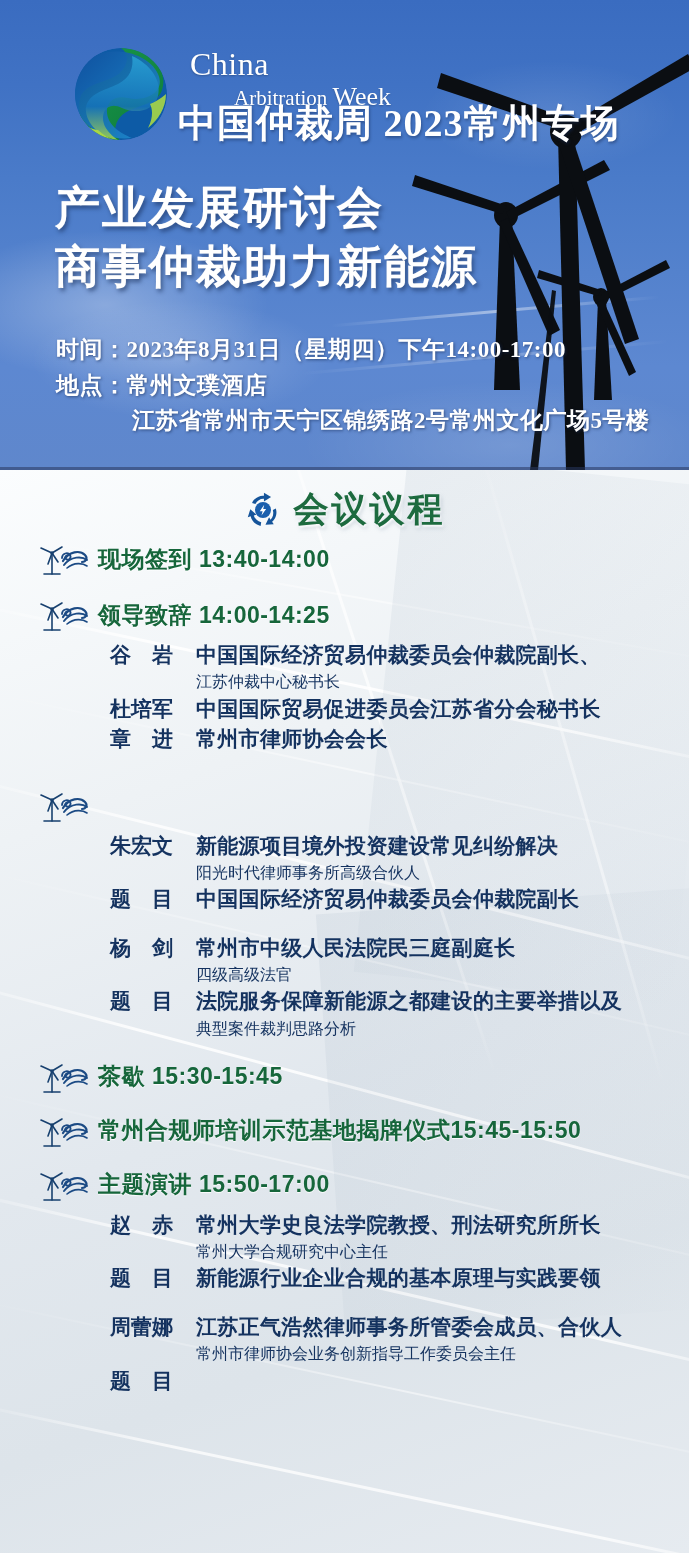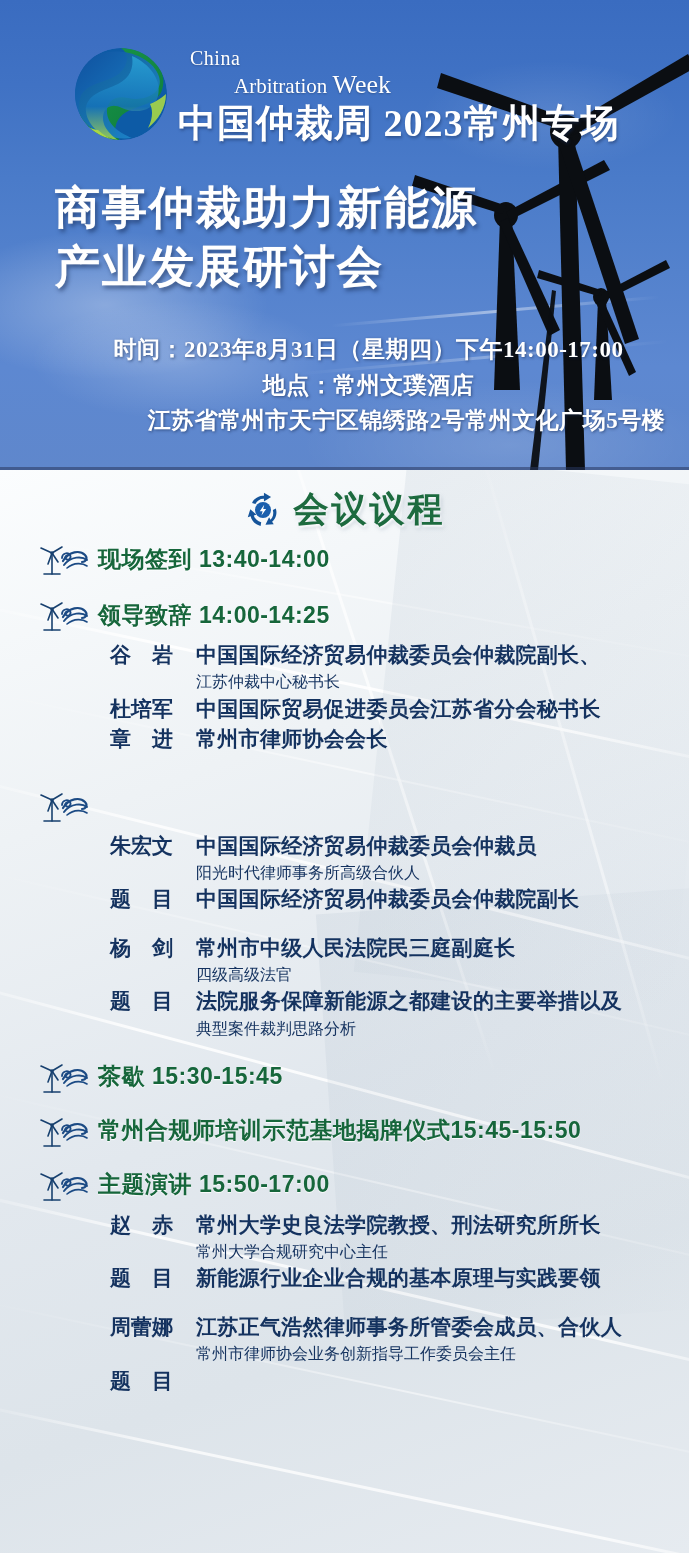--- a/index.html
+++ b/index.html
@@ -39,21 +39,21 @@
   .turbines { position:absolute; left:0; top:0; width:689px; height:470px; }
 
   
   .hdr-inner { position:absolute; left:0; top:0; width:689px; height:470px; }
   .logo-row { position:absolute; left:62px; top:42px; display:flex; align-items:flex-start; }
   .logo-mark { width:118px; height:104px; flex:0 0 auto; }
   .caw {
     margin-left:6px; margin-top:6px; color:#ffffff;
     text-shadow:0 1px 2px rgba(0,0,0,.25);
   }
-  .caw .l1 { font-size:20px; letter-spacing:.5px; line-height:1.0; padding-left:4px;}
+  .caw .l1 { font-size:32px; letter-spacing:.5px; line-height:1.0; padding-left:4px;}
   .caw .l2 { font-size:21px; line-height:1.15; padding-left:48px; margin-top:2px;}
   .caw .l2 .wk { font-size:26px; }
 
   .zh-title {
     position:absolute; left:178px; top:103px; width:505px;
     font-family:"Liberation Serif", serif;
     font-size:38px; font-weight:bold; color:#ffffff;
     letter-spacing:1px; line-height:1.1;
     text-shadow:1px 2px 3px rgba(20,40,80,.45);
   }
@@ -61,21 +61,21 @@
   .main-title {
     position:absolute; left:55px; top:178px; width:560px;
     font-family:"Liberation Sans", sans-serif;
     font-weight:bold; font-size:45px; color:#ffffff;
     line-height:1.32; letter-spacing:2px;
     text-shadow:2px 3px 4px rgba(15,35,75,.55), 0 0 1px rgba(255,255,255,.6);
   }
 
   .meta { position:absolute; left:56px; top:332px; width:625px; color:#ffffff;
           font-size:23px; line-height:1.55; letter-spacing:.5px;
-          text-shadow:1px 1px 3px rgba(18,38,80,.6); font-weight:bold;text-align:center;}
+          text-shadow:1px 1px 3px rgba(18,38,80,.6); font-weight:bold;}
   .meta .row { white-space:nowrap; }
   .meta .lbl { display:inline-block; }
   .meta .indent { padding-left:76px; }
 
   .hdr-edge { position:absolute; left:0; bottom:0; width:689px; height:3px;
               background:rgba(40,55,95,.55); }
 
   
   .body {
     position:relative; width:689px; height:1083px; overflow:hidden;
@@ -205,22 +205,22 @@
         </svg>
         <div class="caw">
           <div class="l1">China</div>
           <div class="l2"><span>Arbitration</span> <span class="wk">Week</span></div>
         </div>
       </div>
 
       <div class="zh-title">中国仲裁周 2023常州专场</div>
 
       <div class="main-title">
+        <div>产业发展研讨会</div>
         <div>商事仲裁助力新能源</div>
-        <div>产业发展研讨会</div>
       </div>
 
       <div class="meta">
         <div class="row"><span class="lbl">时间：</span><span>2023年8月31日（星期四）下午14:00-17:00</span></div>
         <div class="row"><span class="lbl">地点：</span><span>常州文璞酒店</span></div>
         <div class="row indent"><span>江苏省常州市天宁区锦绣路2号常州文化广场5号楼</span></div>
       </div>
     </div>
     <div class="hdr-edge"></div>
   </div>
@@ -331,21 +331,21 @@
     <path d="M24 16 C24 11 30 10 32 13 C34 16 30 19 28 17 C26.5 15.6 27.6 13.4 29.2 13.8" stroke-width="1.8"></path>
     <path d="M25 19 C31 9 42 8 47 13 C50 16 48 20 44 20" stroke-width="2.2"></path>
     <path d="M26 23 C33 14 44 14 49 18" stroke-width="2.0"></path>
     <path d="M29 26 C36 20 45 21 49 24" stroke-width="1.6"></path>
   </g>
 </svg>
           </div>
           <div class="people">
             <div class="prow">
               <div class="pname">朱宏文</div>
-              <div class="pdesc">中国国际经济贸易仲裁委员会仲裁员</div>
+              <div class="pdesc">新能源项目境外投资建设常见纠纷解决</div>
             </div>
             <div class="pcont">阳光时代律师事务所高级合伙人</div>
             <div class="prow">
               <div class="pname">题　目</div>
               <div class="pdesc">中国国际经济贸易仲裁委员会仲裁院副长</div>
             </div>
             <div style="height: 18px;"></div>
             <div class="prow">
               <div class="pname">杨　剑</div>
               <div class="pdesc">常州市中级人民法院民三庭副庭长</div>

